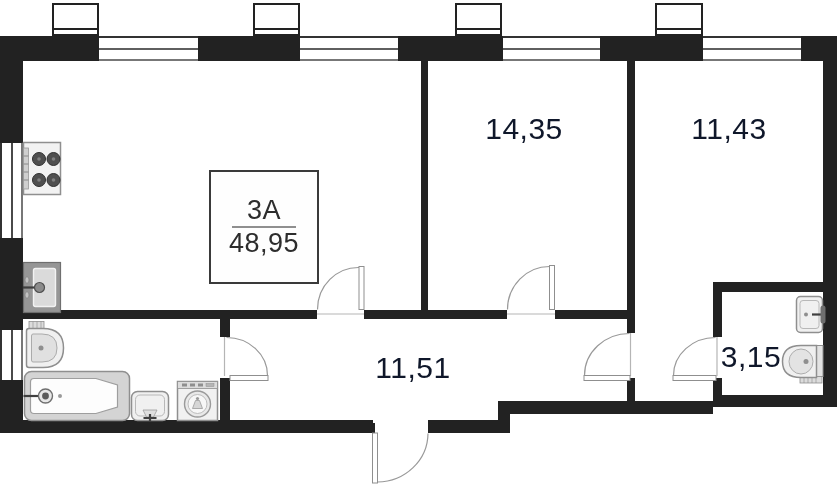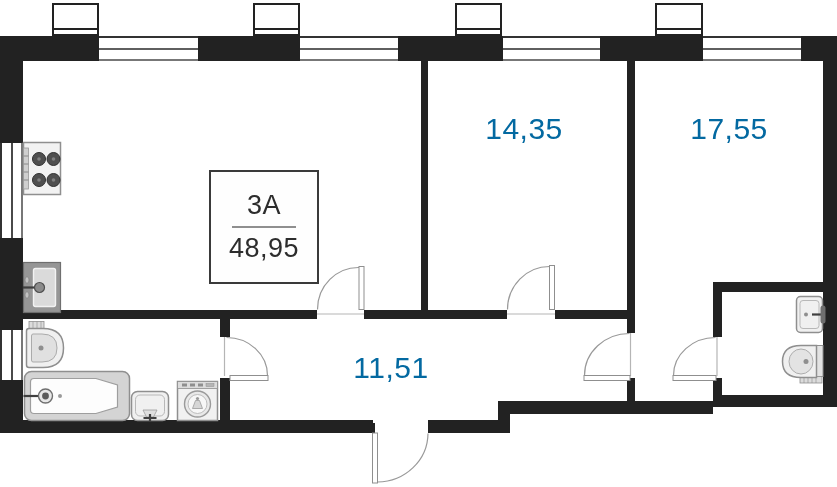--- a/index.html
+++ b/index.html
@@ -14,24 +14,24 @@
   .win-h>i{position:absolute;left:0;right:0;top:50%;margin-top:-1px;height:2px;background:#5f5f5f;}
   
   .win-v{position:absolute;left:0;width:23px;background:#ffffff;
     border-left:2px solid #333;border-right:2px solid #777;box-sizing:border-box;}
   .win-v>i{position:absolute;top:0;bottom:0;left:50%;margin-left:-1px;width:2px;background:#4a4a4a;}
   
   .sill{position:absolute;top:3px;height:33px;background:#ffffff;
     border:2px solid #222;box-sizing:border-box;}
   .sill>i{position:absolute;left:0;right:0;bottom:4px;height:2px;background:#222;}
   .area-label{position:absolute;transform:translate(-50%,-50%);font-size:30px;
-    color:#0369a1;white-space:nowrap;letter-spacing:.5px;}
+    color:#0f172a;white-space:nowrap;letter-spacing:.5px;}
   .unit-box{position:absolute;left:209px;top:170px;width:110px;height:114px;
     background:#fefefe;border:2px solid #3a3a3a;box-sizing:border-box;
-    display:flex;flex-direction:column;align-items:center;justify-content:center;gap:5px;}
+    display:flex;flex-direction:column;align-items:center;justify-content:center;}
   .unit-type,.unit-area{font-size:27px;color:#2d2d2d;letter-spacing:.5px;}
   .unit-divider{width:64px;height:2px;background:#8f8f8f;}
   svg.overlay{position:absolute;left:0;top:0;pointer-events:none;}
   .arc{fill:none;stroke:#999999;stroke-width:1.2;}
   .leaf{fill:#ffffff;stroke:#8f8f8f;stroke-width:1;}
   .thr{stroke:#b5b5b5;stroke-width:1.2;}
 </style>
 </head>
 <body>
 
@@ -210,22 +210,23 @@
       <line x1="808" y1="376.5" x2="808" y2="383" stroke="#8f8f8f" stroke-width="0.6"></line>
       <line x1="812" y1="376.5" x2="812" y2="383" stroke="#8f8f8f" stroke-width="0.6"></line>
       <line x1="816" y1="376.5" x2="816" y2="383" stroke="#8f8f8f" stroke-width="0.6"></line>
       <path d="M 816.5 345.5 V 377.5 H 801 Q 782.5 377.5 782.5 361.5 Q 782.5 345.5 801 345.5 Z" fill="#f0f0f0" stroke="#8f8f8f" stroke-width="1.5"></path>
       <ellipse cx="801" cy="361.5" rx="12" ry="12.5" fill="#e3e3e3" stroke="#adadad" stroke-width="1"></ellipse>
       <circle cx="806" cy="361.5" r="2.5" fill="#8f8f8f"></circle>
     </g>
   </svg>
 
   <div class="area-label" style="left:524px;top:129px;">14,35</div>
-  <div class="area-label" style="left:729px;top:129px;">17,55</div>
-  <div class="area-label" style="left:391px;top:368px;">11,51</div>
+  <div class="area-label" style="left:729px;top:129px;">11,43</div>
+  <div class="area-label" style="left:413px;top:368px;">11,51</div>
+  <div class="area-label" style="left:751px;top:357px;">3,15</div>
 
   <div class="unit-box">
     <div class="unit-type">3A</div>
     <div class="unit-divider"></div>
     <div class="unit-area">48,95</div>
   </div>
 
 </div>
 
 </body></html>

